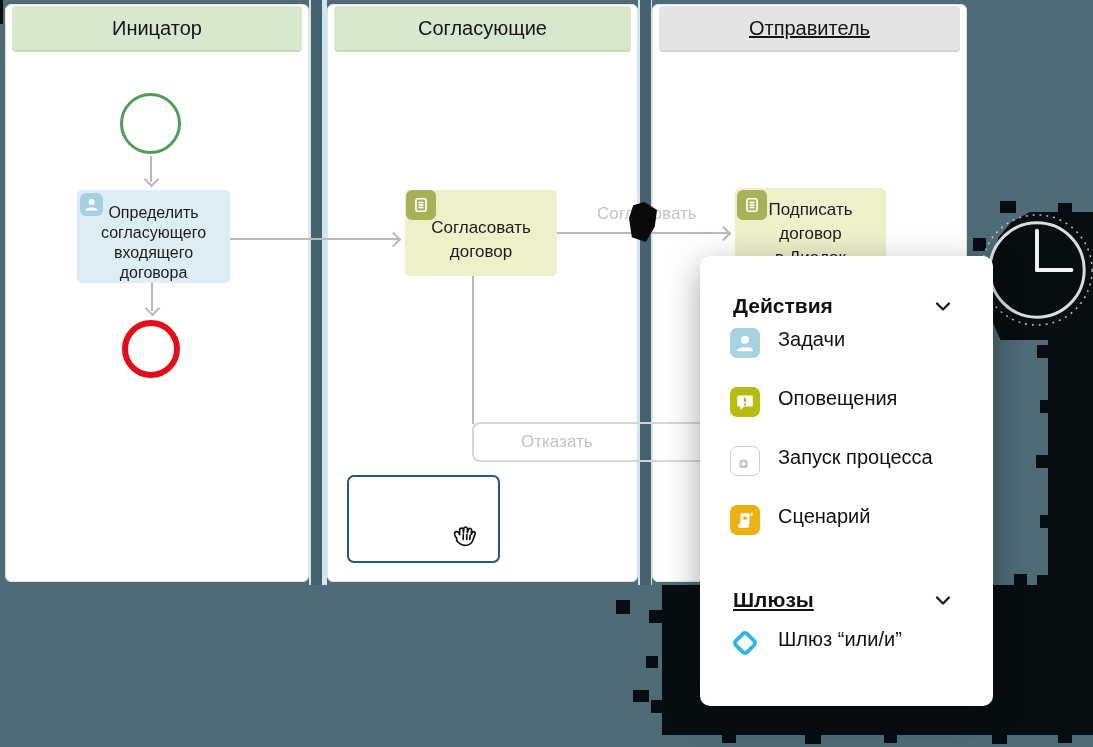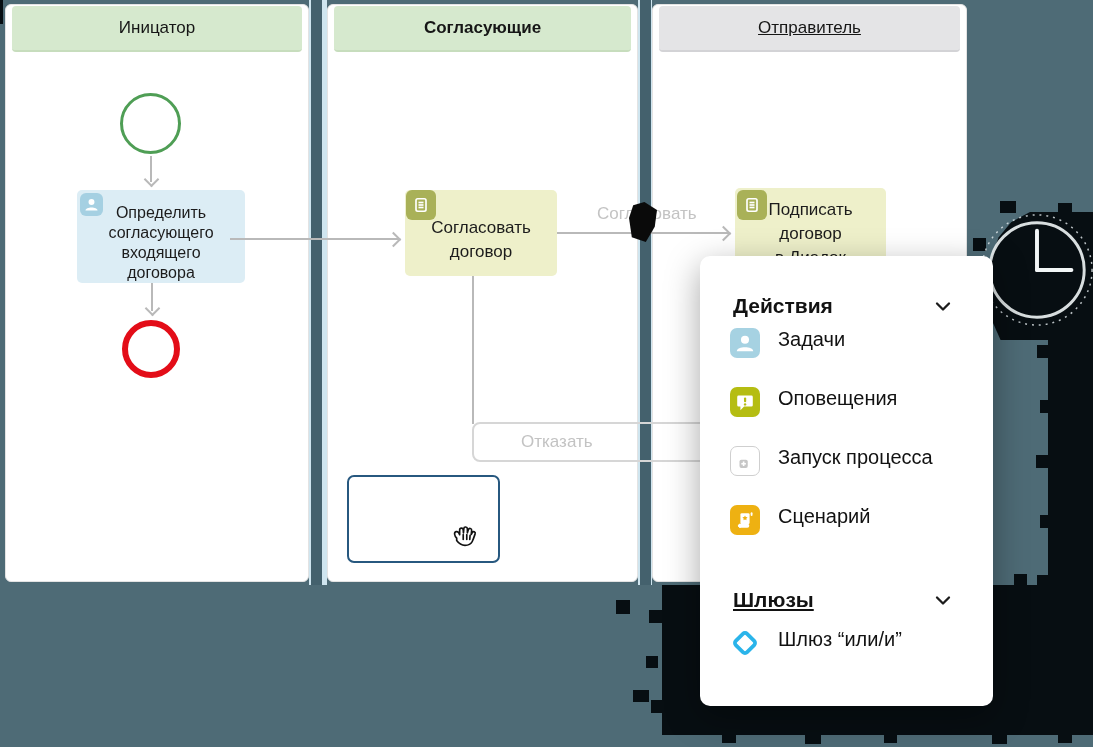--- a/index.html
+++ b/index.html
@@ -13,21 +13,21 @@
 
   
   .gap{position:absolute;top:0;height:585px;background:#cfe5ef;z-index:1;}
   .gap .bar{position:absolute;left:2px;top:0;width:11px;height:100%;background:#44616d;}
 
   
   .lane{position:absolute;top:4px;height:578px;background:#ffffff;
         border:1px solid #e3e3e3;border-radius:6px;z-index:1;box-sizing:border-box;}
   .lane-header{position:absolute;top:6px;height:44px;border-radius:4px;
         display:flex;align-items:center;justify-content:center;
-        font-size:17px;color:#161616;z-index:2;}
+        font-size:20px;color:#161616;z-index:2;}
   .lane-header.green{background:#d6e9ce;border-bottom:2px solid #c7ddbd;}
   .lane-header.gray{background:#e4e4e6;border-bottom:2px solid #d3d3d6;text-decoration:underline;}
 
   
   .evt{position:absolute;border-radius:50%;background:#fff;box-sizing:border-box;z-index:3;}
   .evt.start{left:120px;top:93px;width:61px;height:61px;border:3px solid #4f9e55;}
   .evt.end{left:122px;top:320px;width:58px;height:58px;border:6px solid #e30d18;}
 
   .task{position:absolute;border-radius:5px;z-index:3;display:flex;flex-direction:column;
         align-items:center;justify-content:center;text-align:center;color:#1c1c1c;box-sizing:border-box;}
@@ -120,32 +120,32 @@
       <div class="bar"></div>
     </div>
 
   <div class="lane" style="left:5px;width:304px;"></div>
   <div class="lane" style="left:327px;width:311px;"></div>
   <div class="lane" style="left:652px;width:315px;"></div>
 
   <div class="lane-header green" style="left:12px;width:290px;">
     <span>Иницатор</span>
   </div>
-  <div class="lane-header green" style="left:334px;width:297px;font-weight:bold;">
+  <div class="lane-header green" style="left:334px;width:297px;">
     <span>Согласующие</span>
   </div>
   <div class="lane-header gray" style="left:659px;width:301px;">
     <span>Отправитель</span>
   </div>
 
   <div class="evt start"></div>
   <div class="edge-v" style="left:150px;top:156px;height:26px;"></div>
   <div class="head down" style="left:146px;top:174px;"></div>
 
-  <div class="task blue" style="left:77px;top:190px;width:168px;height:93px;font-size:16px;line-height:20px;padding-top:12px;">
+  <div class="task blue" style="left:77px;top:190px;width:153px;height:93px;font-size:16px;line-height:20px;padding-top:12px;">
     <span class="line">Определить</span>
     <span class="line">согласующего</span>
     <span class="line">входящего</span>
     <span class="line">договора</span>
   </div>
   <div class="task-icon" style="left:80px;top:193px;width:23px;height:23px;background:#a5d0e2;">
     <svg width="17" height="17" viewBox="0 0 24 24">
         <circle cx="12" cy="8.5" r="4.2" fill="#fff"></circle>
         <path d="M3.5 20.5 c0-5.5 17-5.5 17 0 z" fill="#fff"></path>
       </svg>

